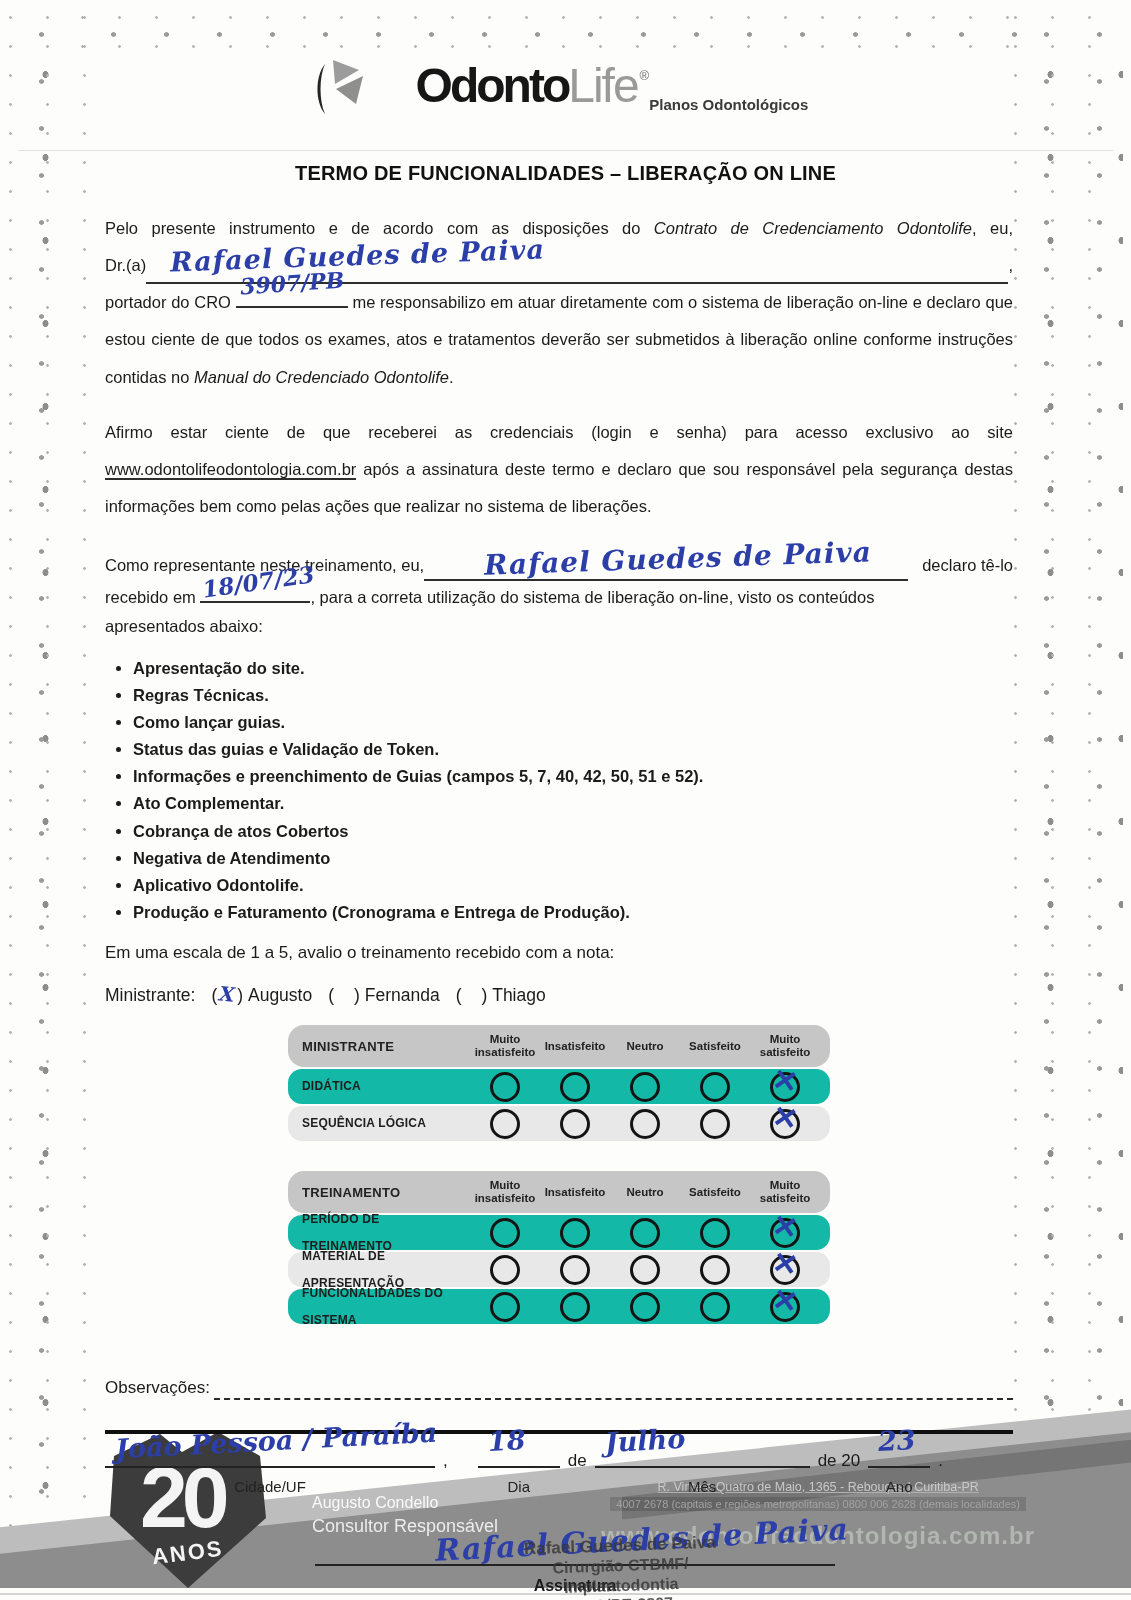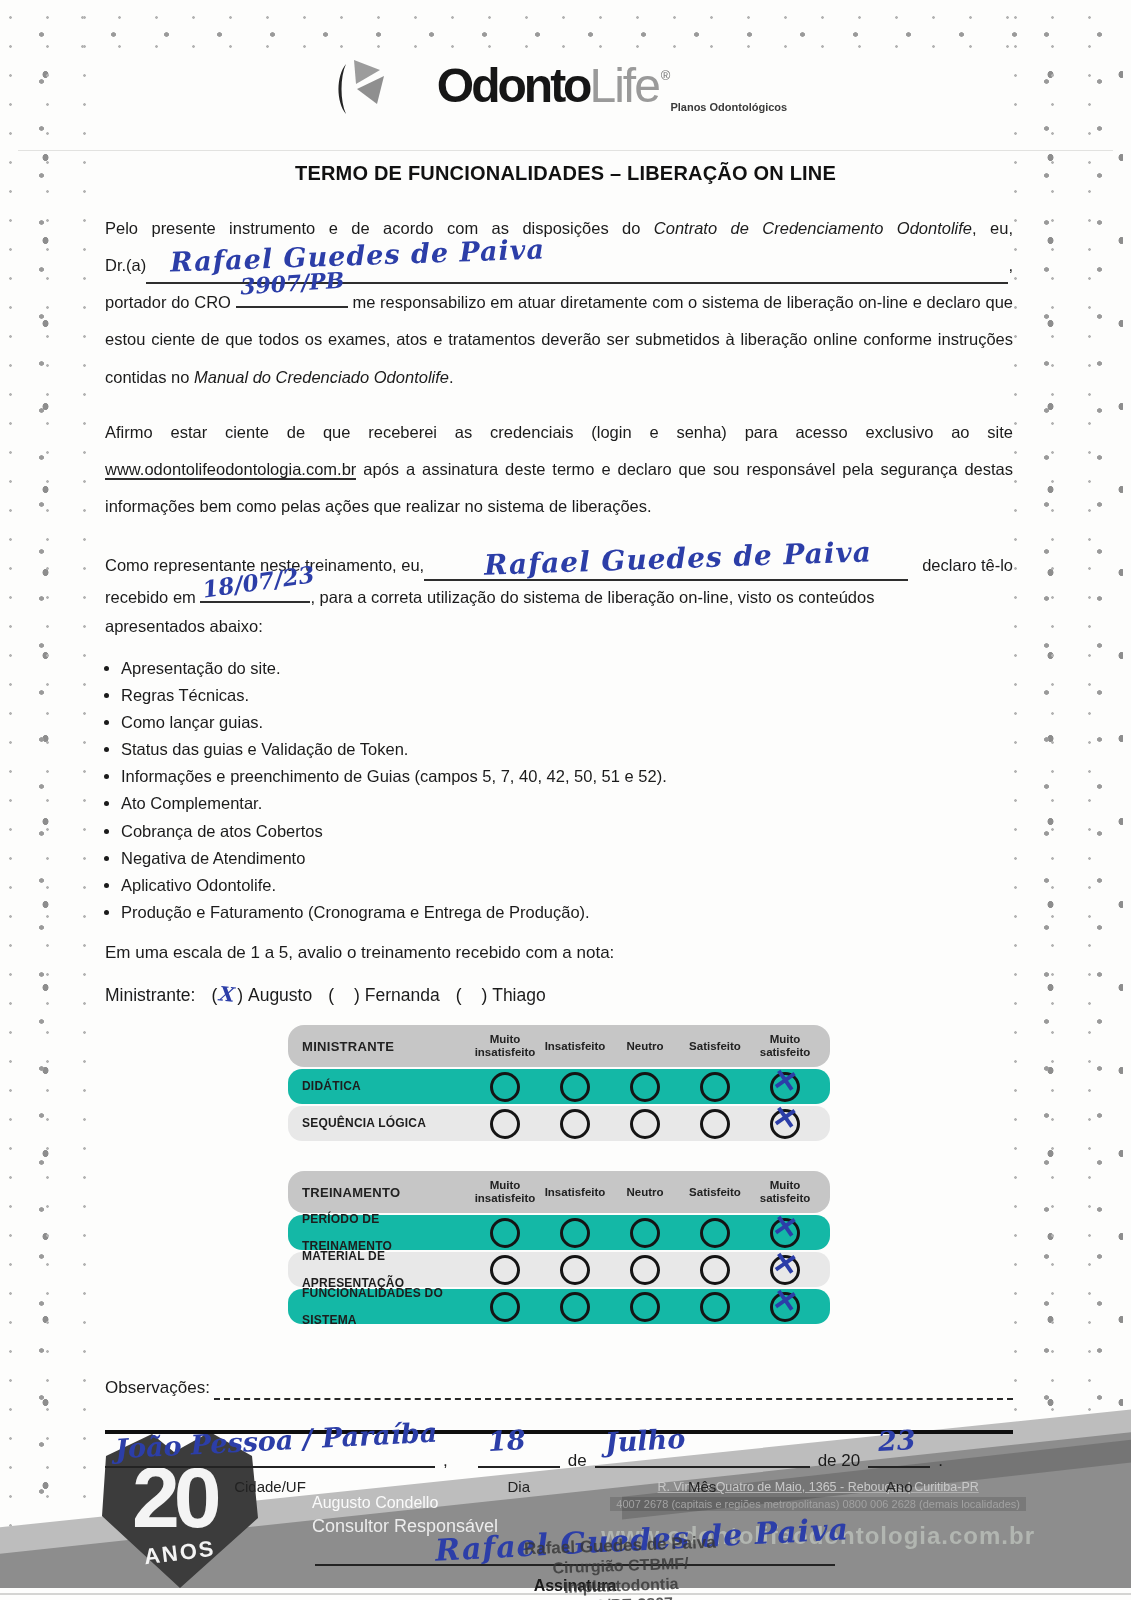--- a/index.html
+++ b/index.html
@@ -19,21 +19,21 @@
   .scan-line{position:absolute;left:18px;right:18px;top:150px;height:1px;background:#e2e2e0;}
   .scan-bottom{position:absolute;left:0;right:0;bottom:5px;height:2px;background:#d4d4d2;}
 
   
   .logo-wrap{position:absolute;top:58px;left:0;right:0;display:flex;justify-content:center;align-items:flex-start;gap:10px;}
   .logo-text{display:flex;flex-direction:row;margin-left:35px;}
   .brand-line{display:flex;align-items:baseline;}
   .brand-dark{font-size:48px;font-weight:800;letter-spacing:-3px;color:#161616;}
   .brand-light{font-size:48px;font-weight:400;letter-spacing:-2px;color:#9a9a9a;}
   .brand-reg{font-size:13px;color:#6f6f6f;margin-left:2px;transform:translateY(-22px);}
-  .tagline{align-self:flex-end;font-size:11px;font-weight:700;color:#3a3a3a;margin-top:-8px;margin-right:14px;}
+  .tagline{align-self:flex-end;font-size:15px;font-weight:700;color:#3a3a3a;margin-top:-8px;margin-right:14px;}
 
   .doc-title{position:absolute;top:162px;left:0;right:0;text-align:center;
              font-size:20px;font-weight:700;letter-spacing:.2px;color:#111;}
 
   
   .content{position:absolute;left:105px;top:210px;width:908px;font-size:16.5px;line-height:2.25;z-index:2;}
   .just{text-align:justify;}
   .fill-last{text-align:justify;text-align-last:justify;}
   .ital{font-style:italic;}
   .hw{font-family:"DejaVu Serif",serif;font-style:italic;font-weight:700;color:#2c3ea8;white-space:nowrap;}
@@ -43,21 +43,21 @@
   .hw-float{position:absolute;bottom:-4px;left:24px;font-size:27px;transform:rotate(-2deg);letter-spacing:1px;}
   .cro-field{display:inline-block;width:112px;position:relative;border-bottom:2px solid #2e2e2e;height:20px;vertical-align:baseline;}
   .cro-field .hw{position:absolute;bottom:-2px;left:4px;font-size:22px;transform:rotate(-4deg);}
   .date-field{display:inline-block;width:110px;position:relative;border-bottom:2px solid #2e2e2e;height:20px;}
   .date-field .hw{position:absolute;bottom:-2px;left:2px;font-size:23px;transform:rotate(-8deg);}
   .mt18{margin-top:18px;}
   .p3{line-height:1.8;margin-top:26px;}
   .p3 .hw-float{font-size:28px;bottom:-6px;left:60px;}
   .tail{margin-left:14px;white-space:nowrap;text-align:center;}
 
-  ul.topics{margin:14px 0 0 16px;padding:0;line-height:1.46;}
+  ul.topics{margin:14px 0 0 28px;padding:0;line-height:1.46;font-weight:bold;}
   ul.topics li{margin:3px 0;font-size:16.5px;}
 
   .scale-line{margin-top:16px;line-height:1.5;font-size:17px;}
   .minis-line{margin-top:14px;line-height:1.5;font-size:17.5px;display:flex;align-items:baseline;gap:6px;}
   .opt{display:inline-flex;align-items:baseline;margin-left:10px;}
   .optmark{display:inline-block;width:20px;text-align:center;font-size:20px;transform:rotate(6deg);}
 
   
   .rtable{width:542px;margin:16px 0 0 183px;}
   .rtable.second{margin-top:30px;}
@@ -101,21 +101,21 @@
   .stamp .s0{font-size:17px;} .stamp .s1,.stamp .s2,.stamp .s3{font-size:16px;}
 
   
   .footer{position:absolute;left:0;right:0;top:1398px;height:190px;z-index:1;}
   .band-light{position:absolute;inset:0;background:#bdbdbd;
               clip-path:polygon(0 68%,100% 6%,100% 22%,0 84%);}
   .band{position:absolute;inset:0;background:#8d8d8d;
         clip-path:polygon(0 82%,100% 18%,100% 100%,0 100%);}
   .band-dark{position:absolute;inset:0;background:#757575;
         clip-path:polygon(55% 52%,100% 22%,100% 34%,55% 64%);}
-  .heart{position:absolute;left:92px;top:28px;width:225px;height:165px;text-align:center;}
+  .heart{position:absolute;left:100px;top:28px;width:225px;height:165px;text-align:center;}
   .heart svg{position:absolute;left:0;top:0;}
   .years-num{position:absolute;left:40px;top:22px;font-size:86px;font-weight:800;color:#f4f4f4;letter-spacing:-6px;}
   .years-word{position:absolute;left:52px;top:114px;font-size:22px;font-weight:800;color:#f4f4f4;
               letter-spacing:2px;transform:rotate(-7deg);}
   .f-left{position:absolute;left:312px;top:96px;}
   .f-name{font-size:16px;font-weight:400;color:#fafafa;}
   .f-role{font-size:18px;color:#ececec;margin-top:4px;}
   .f-right{position:absolute;right:96px;top:82px;text-align:center;}
   .f-addr{font-size:12.5px;color:#c9c9c9;text-decoration:underline;text-decoration-color:#b0b0b0;}
   .f-phone{font-size:11px;color:#a2a2a2;margin-top:3px;background:rgba(0,0,0,.14);padding:1px 6px;display:inline-block;}

